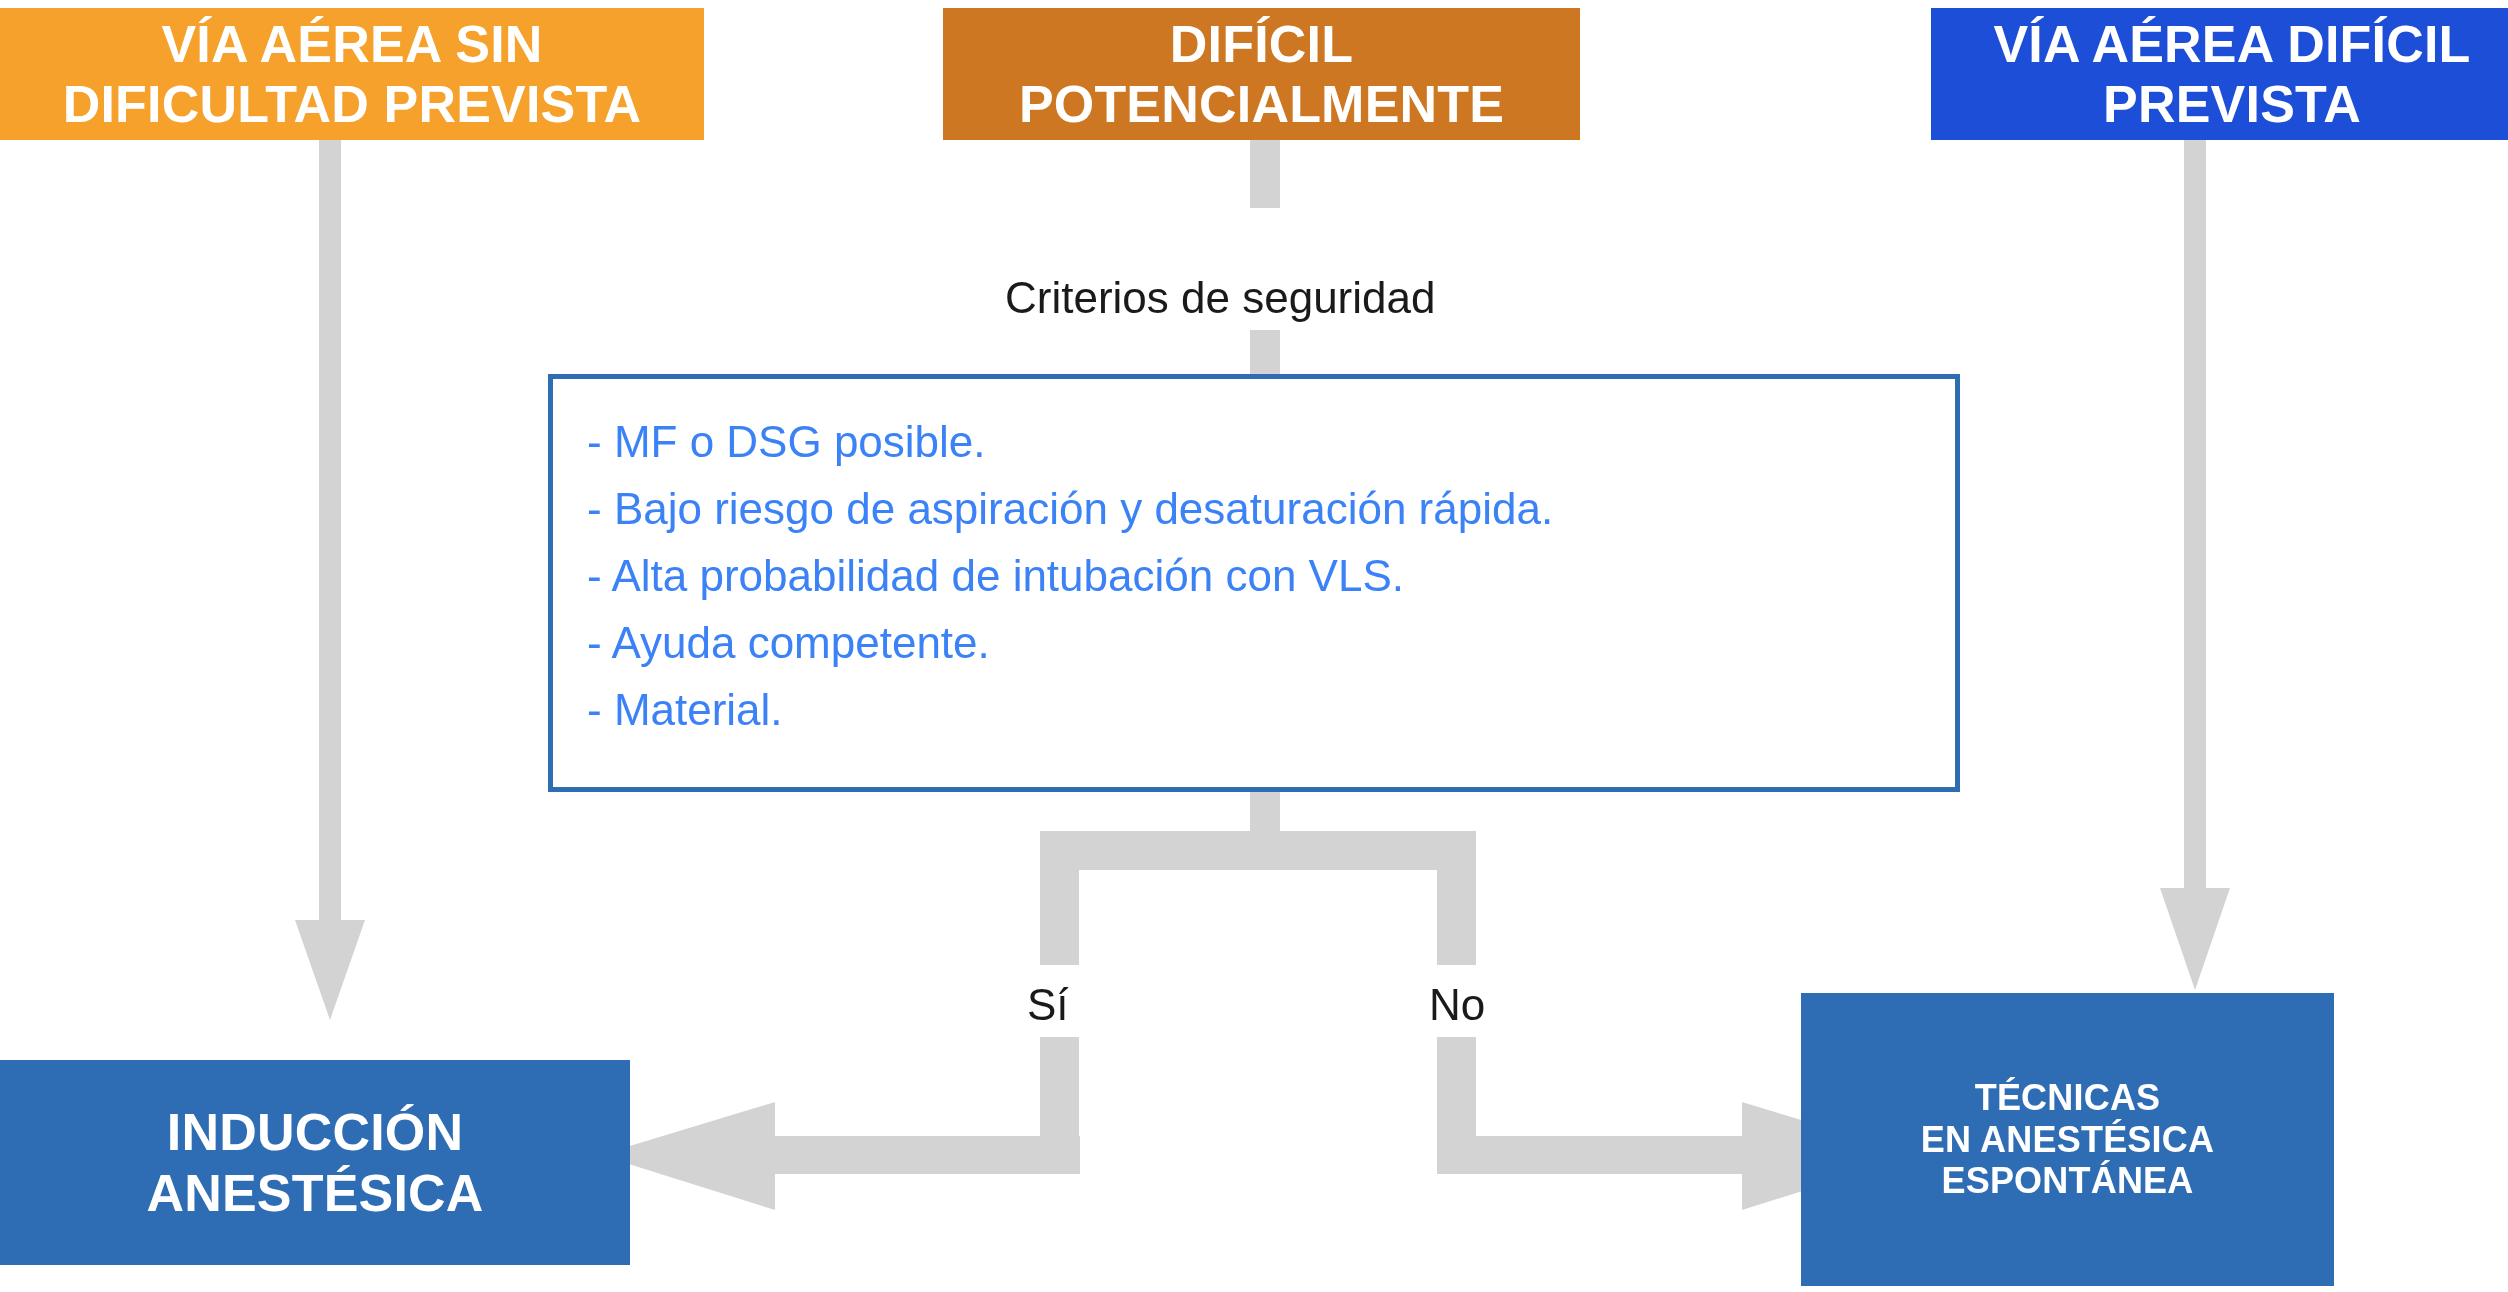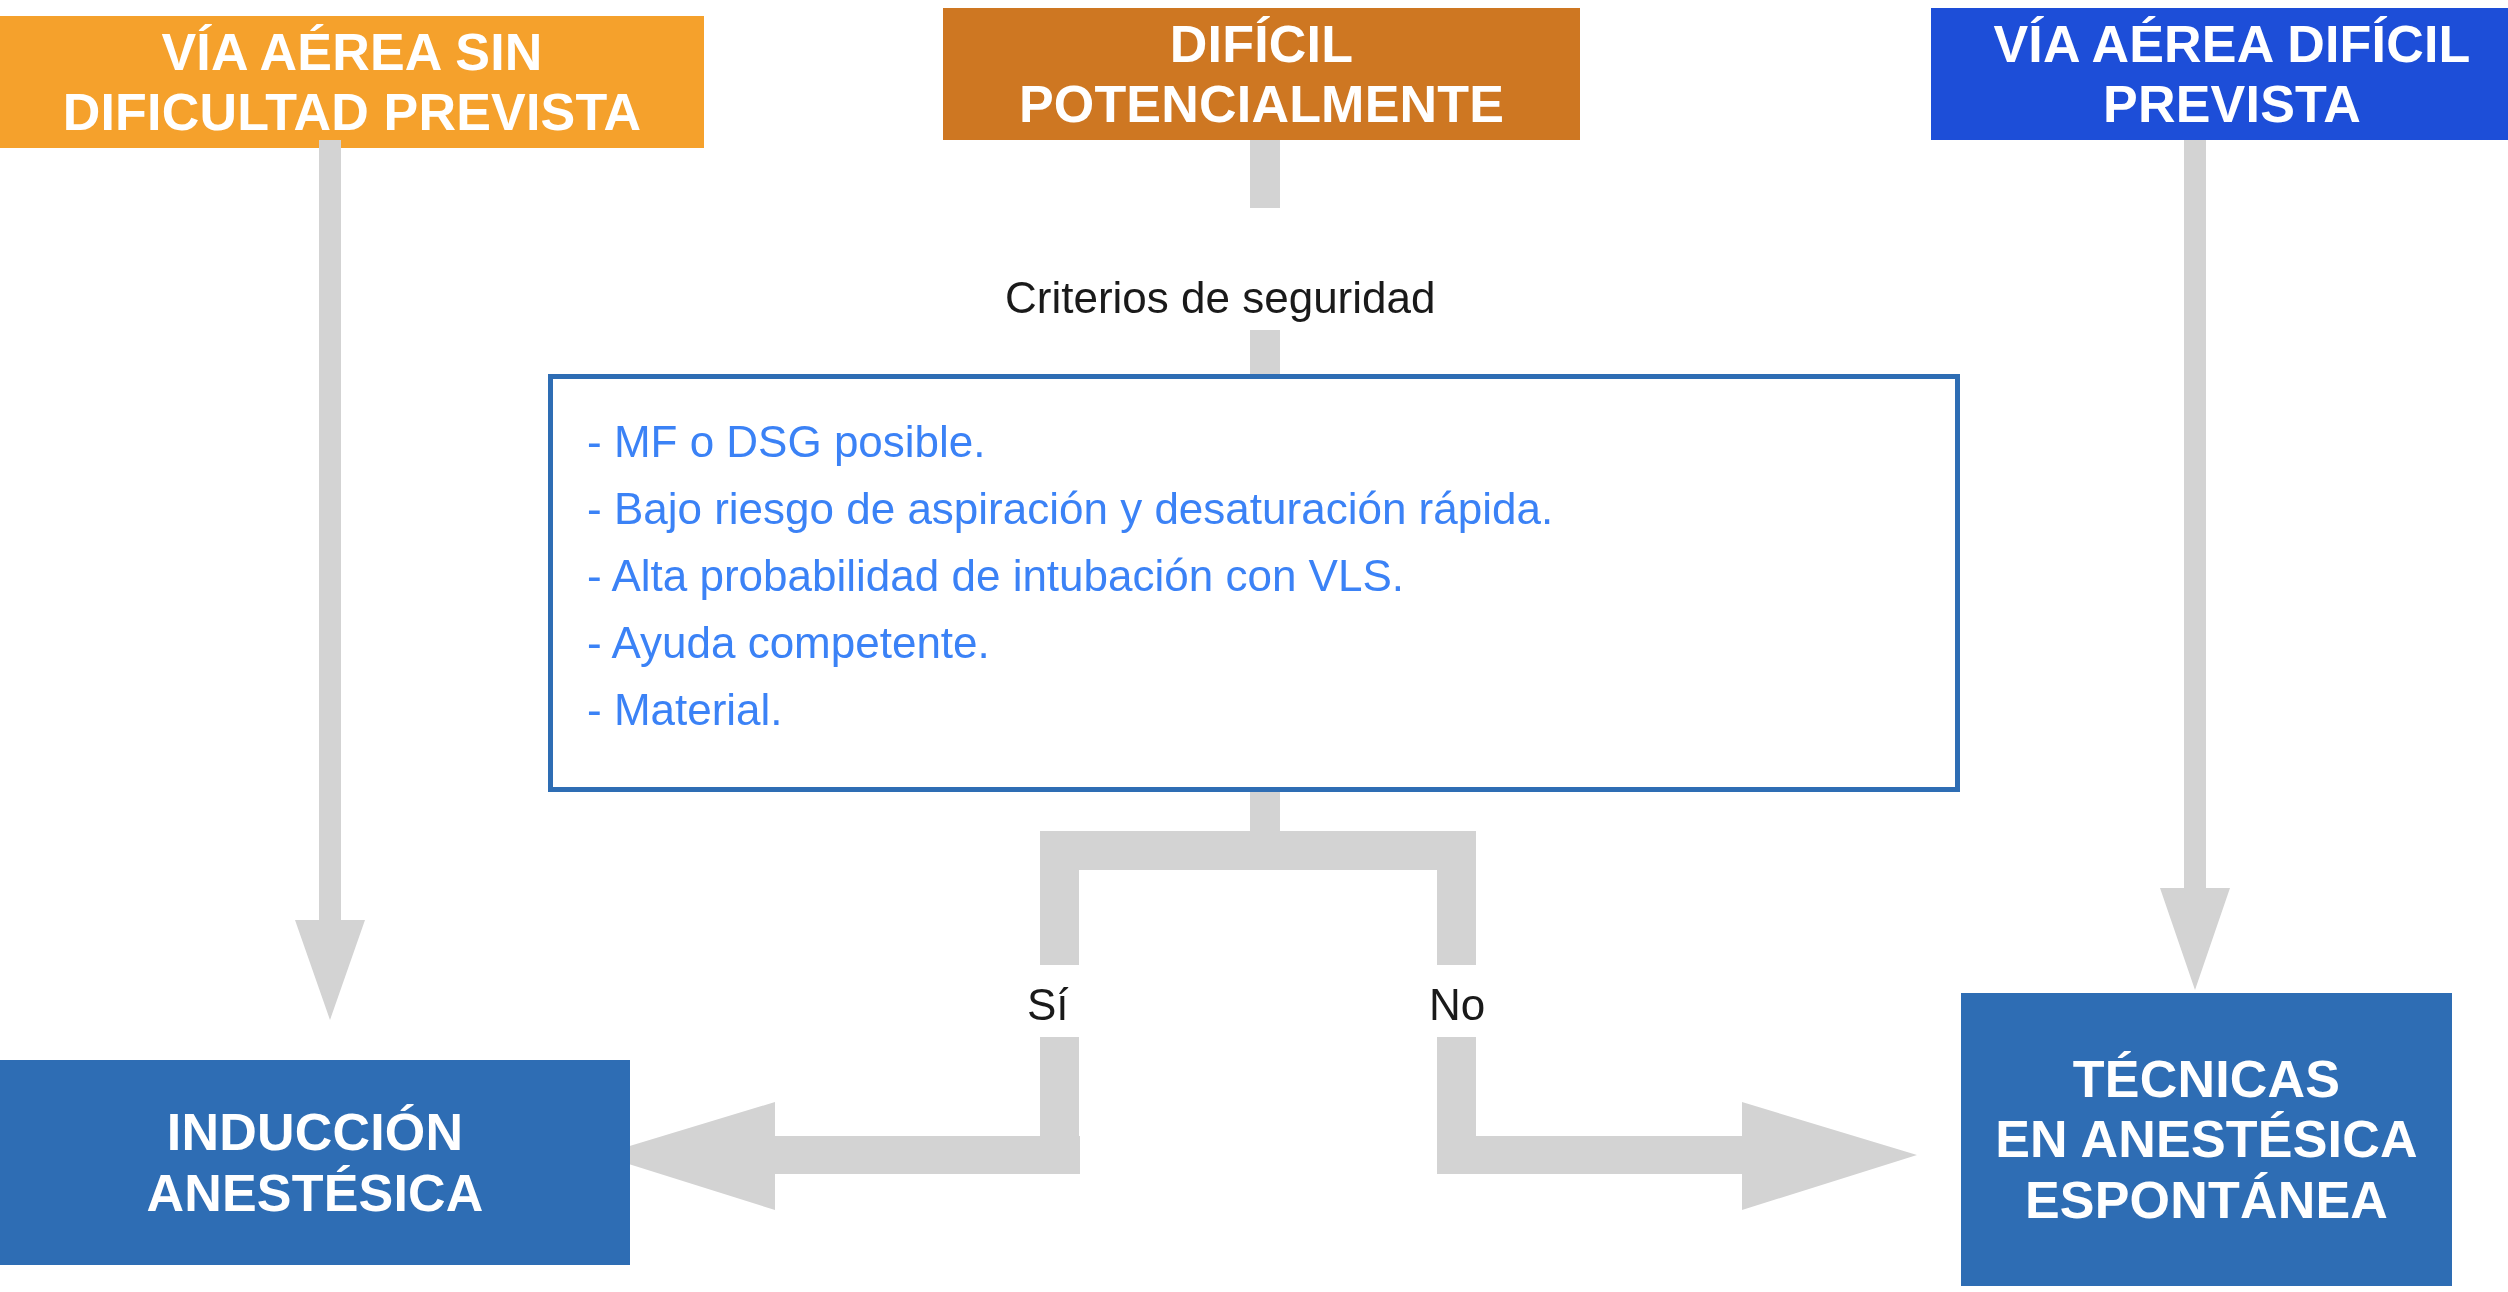--- a/index.html
+++ b/index.html
@@ -28,21 +28,21 @@
     text-align: center;
     color: #ffffff;
     font-weight: bold;
     line-height: 1.16;
     letter-spacing: 0.2px;
   }
   .node .lines { width: 100%; }
   .node .lines > span { display: block; }
 
   #node-sin-dificultad {
-    left: 0px;  top: 16px;  width: 704px;  height: 132px;
+    left: 0px;  top: 8px;  width: 704px;  height: 132px;
     background: #F5A12C;
     font-size: 52px;
   }
   #node-potencialmente {
     left: 943px; top: 8px;  width: 637px;  height: 132px;
     background: #CE7722;
     font-size: 52px;
   }
   #node-dificil-prevista {
     left: 1906px; top: 8px; width: 602px;  height: 132px;
@@ -50,23 +50,23 @@
     font-size: 52px;
     margin-left: 25px;
   }
   #node-induccion {
     left: 0px;  top: 1024px; width: 630px; height: 205px;
     background: #2E6DB4;
     font-size: 52px;
     margin-top: 36px;
   }
   #node-tecnicas {
-    left: 1961px; top: 993px; width: 491px; height: 293px;
+    left: 1801px; top: 993px; width: 533px; height: 293px;
     background: #2E6DB4;
-    font-size: 52px;
+    font-size: 36px;
   }
 
   
   #criteria-panel {
     position: absolute;
     left: 548px; top: 374px;
     width: 1412px; height: 418px;
     box-sizing: border-box;
     border: 5px solid #2E6DB4;
     background: #ffffff;

